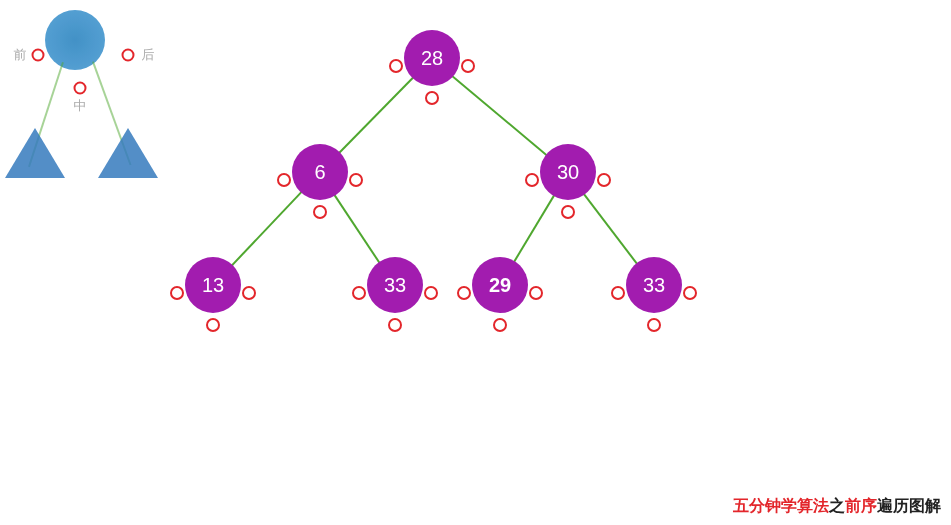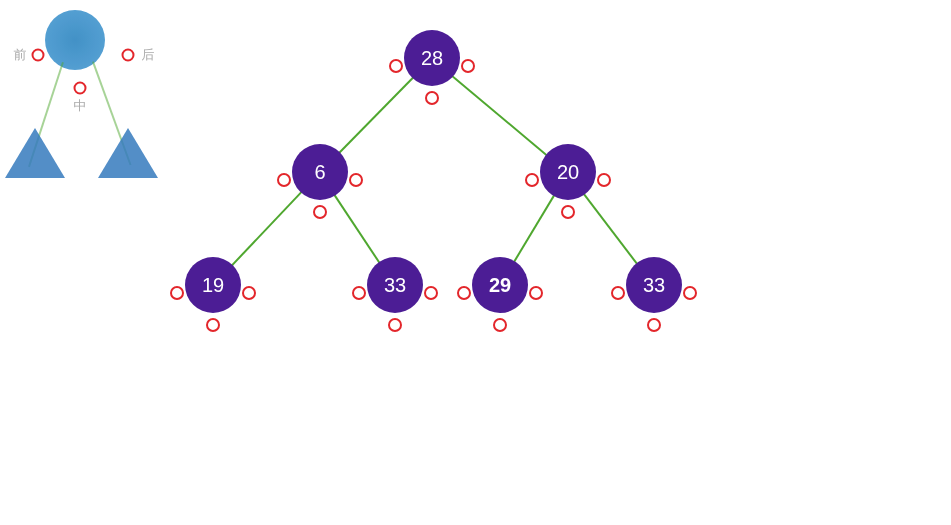--- a/index.html
+++ b/index.html
@@ -1,18 +1,18 @@
 <!DOCTYPE html>
 <html><head>
 <meta charset="utf-8">
 <style>
   * { margin: 0; padding: 0; box-sizing: border-box; }
   body { width: 951px; height: 525px; background: #fff; position: relative; font-family: Arial, sans-serif; }
   .canvas { position: absolute; left: 0; top: 0; width: 951px; height: 525px; }
-  .node { position: absolute; border-radius: 50%; background: #4c1d95; color: #fff; display: flex; align-items: center; justify-content: center; font-size: 20px; transform: translate(-50%, -50%); z-index: 3; }
+  .node { position: absolute; border-radius: 50%; background: #a21caf; color: #fff; display: flex; align-items: center; justify-content: center; font-size: 20px; transform: translate(-50%, -50%); z-index: 3; }
   .big { width: 56px; height: 56px; }
   .marker { position: absolute; width: 14px; height: 14px; border: 2px solid #e3262b; border-radius: 50%; background: #fff; transform: translate(-50%, -50%); z-index: 4; }
   .edge { position: absolute; background: #4fa72f; height: 1.5px; transform-origin: 0 50%; z-index: 1; }
   .legend { position: absolute; left: 0; top: 0; width: 170px; height: 190px; }
   .legend-node { position: absolute; width: 60px; height: 60px; border-radius: 50%; background: radial-gradient(circle, #2e86c1 0%, #4a9bd3 100%); transform: translate(-50%, -50%); filter: blur(0.5px); opacity: 0.9; }
   .legend-tri { position: absolute; width: 0; height: 0; border-left: 30px solid transparent; border-right: 30px solid transparent; border-bottom: 50px solid #357abd; transform: translate(-50%, -100%); opacity: 0.85; }
   .legend-marker { position: absolute; width: 13px; height: 13px; border: 2px solid #e3262b; border-radius: 50%; background: transparent; transform: translate(-50%, -50%); }
   .legend-label { position: absolute; font-size: 13px; color: #aaa; transform: translate(-50%, -50%); }
   .green-trail { position: absolute; background: #4fa72f; width: 2px; transform-origin: 0 0; opacity: 0.5; }
   .footer { position: absolute; right: 10px; bottom: 8px; font-size: 16px; font-weight: bold; }
@@ -42,22 +42,22 @@
       <div class="edge" style="left: 432px; top: 58px; width: 159.812px; transform: rotate(134.493deg);"></div>
       <div class="edge" style="left: 432px; top: 58px; width: 177.46px; transform: rotate(39.9709deg);"></div>
       <div class="edge" style="left: 320px; top: 172px; width: 155.621px; transform: rotate(133.438deg);"></div>
       <div class="edge" style="left: 320px; top: 172px; width: 135.624px; transform: rotate(56.4271deg);"></div>
       <div class="edge" style="left: 568px; top: 172px; width: 131.883px; transform: rotate(121.038deg);"></div>
       <div class="edge" style="left: 568px; top: 172px; width: 142.004px; transform: rotate(52.7266deg);"></div>
     </div>
   <div id="nodes">
       <div class="node big" style="left: 432px; top: 58px;">28</div>
       <div class="node big" style="left: 320px; top: 172px;">6</div>
-      <div class="node big" style="left: 568px; top: 172px;">20</div>
-      <div class="node big" style="left: 213px; top: 285px;">19</div>
+      <div class="node big" style="left: 568px; top: 172px;">30</div>
+      <div class="node big" style="left: 213px; top: 285px;">13</div>
       <div class="node big" style="left: 395px; top: 285px;">33</div>
       <div class="node big" style="left: 500px; top: 285px; font-weight: bold;">29</div>
       <div class="node big" style="left: 654px; top: 285px;">33</div>
     </div>
   <div id="markers">
       <div class="marker" style="left: 396px; top: 66px;"></div>
       <div class="marker" style="left: 468px; top: 66px;"></div>
       <div class="marker" style="left: 432px; top: 98px;"></div>
       <div class="marker" style="left: 284px; top: 180px;"></div>
       <div class="marker" style="left: 356px; top: 180px;"></div>
@@ -72,14 +72,17 @@
       <div class="marker" style="left: 431px; top: 293px;"></div>
       <div class="marker" style="left: 395px; top: 325px;"></div>
       <div class="marker" style="left: 464px; top: 293px;"></div>
       <div class="marker" style="left: 536px; top: 293px;"></div>
       <div class="marker" style="left: 500px; top: 325px;"></div>
       <div class="marker" style="left: 618px; top: 293px;"></div>
       <div class="marker" style="left: 690px; top: 293px;"></div>
       <div class="marker" style="left: 654px; top: 325px;"></div>
     </div>
 
+  <div class="footer">
+    <span class="red">五分钟学算法</span><span class="blk">之</span><span class="red">前序</span><span class="blk">遍历图解</span>
+  </div>
 
 </div>
 
 </body></html>

